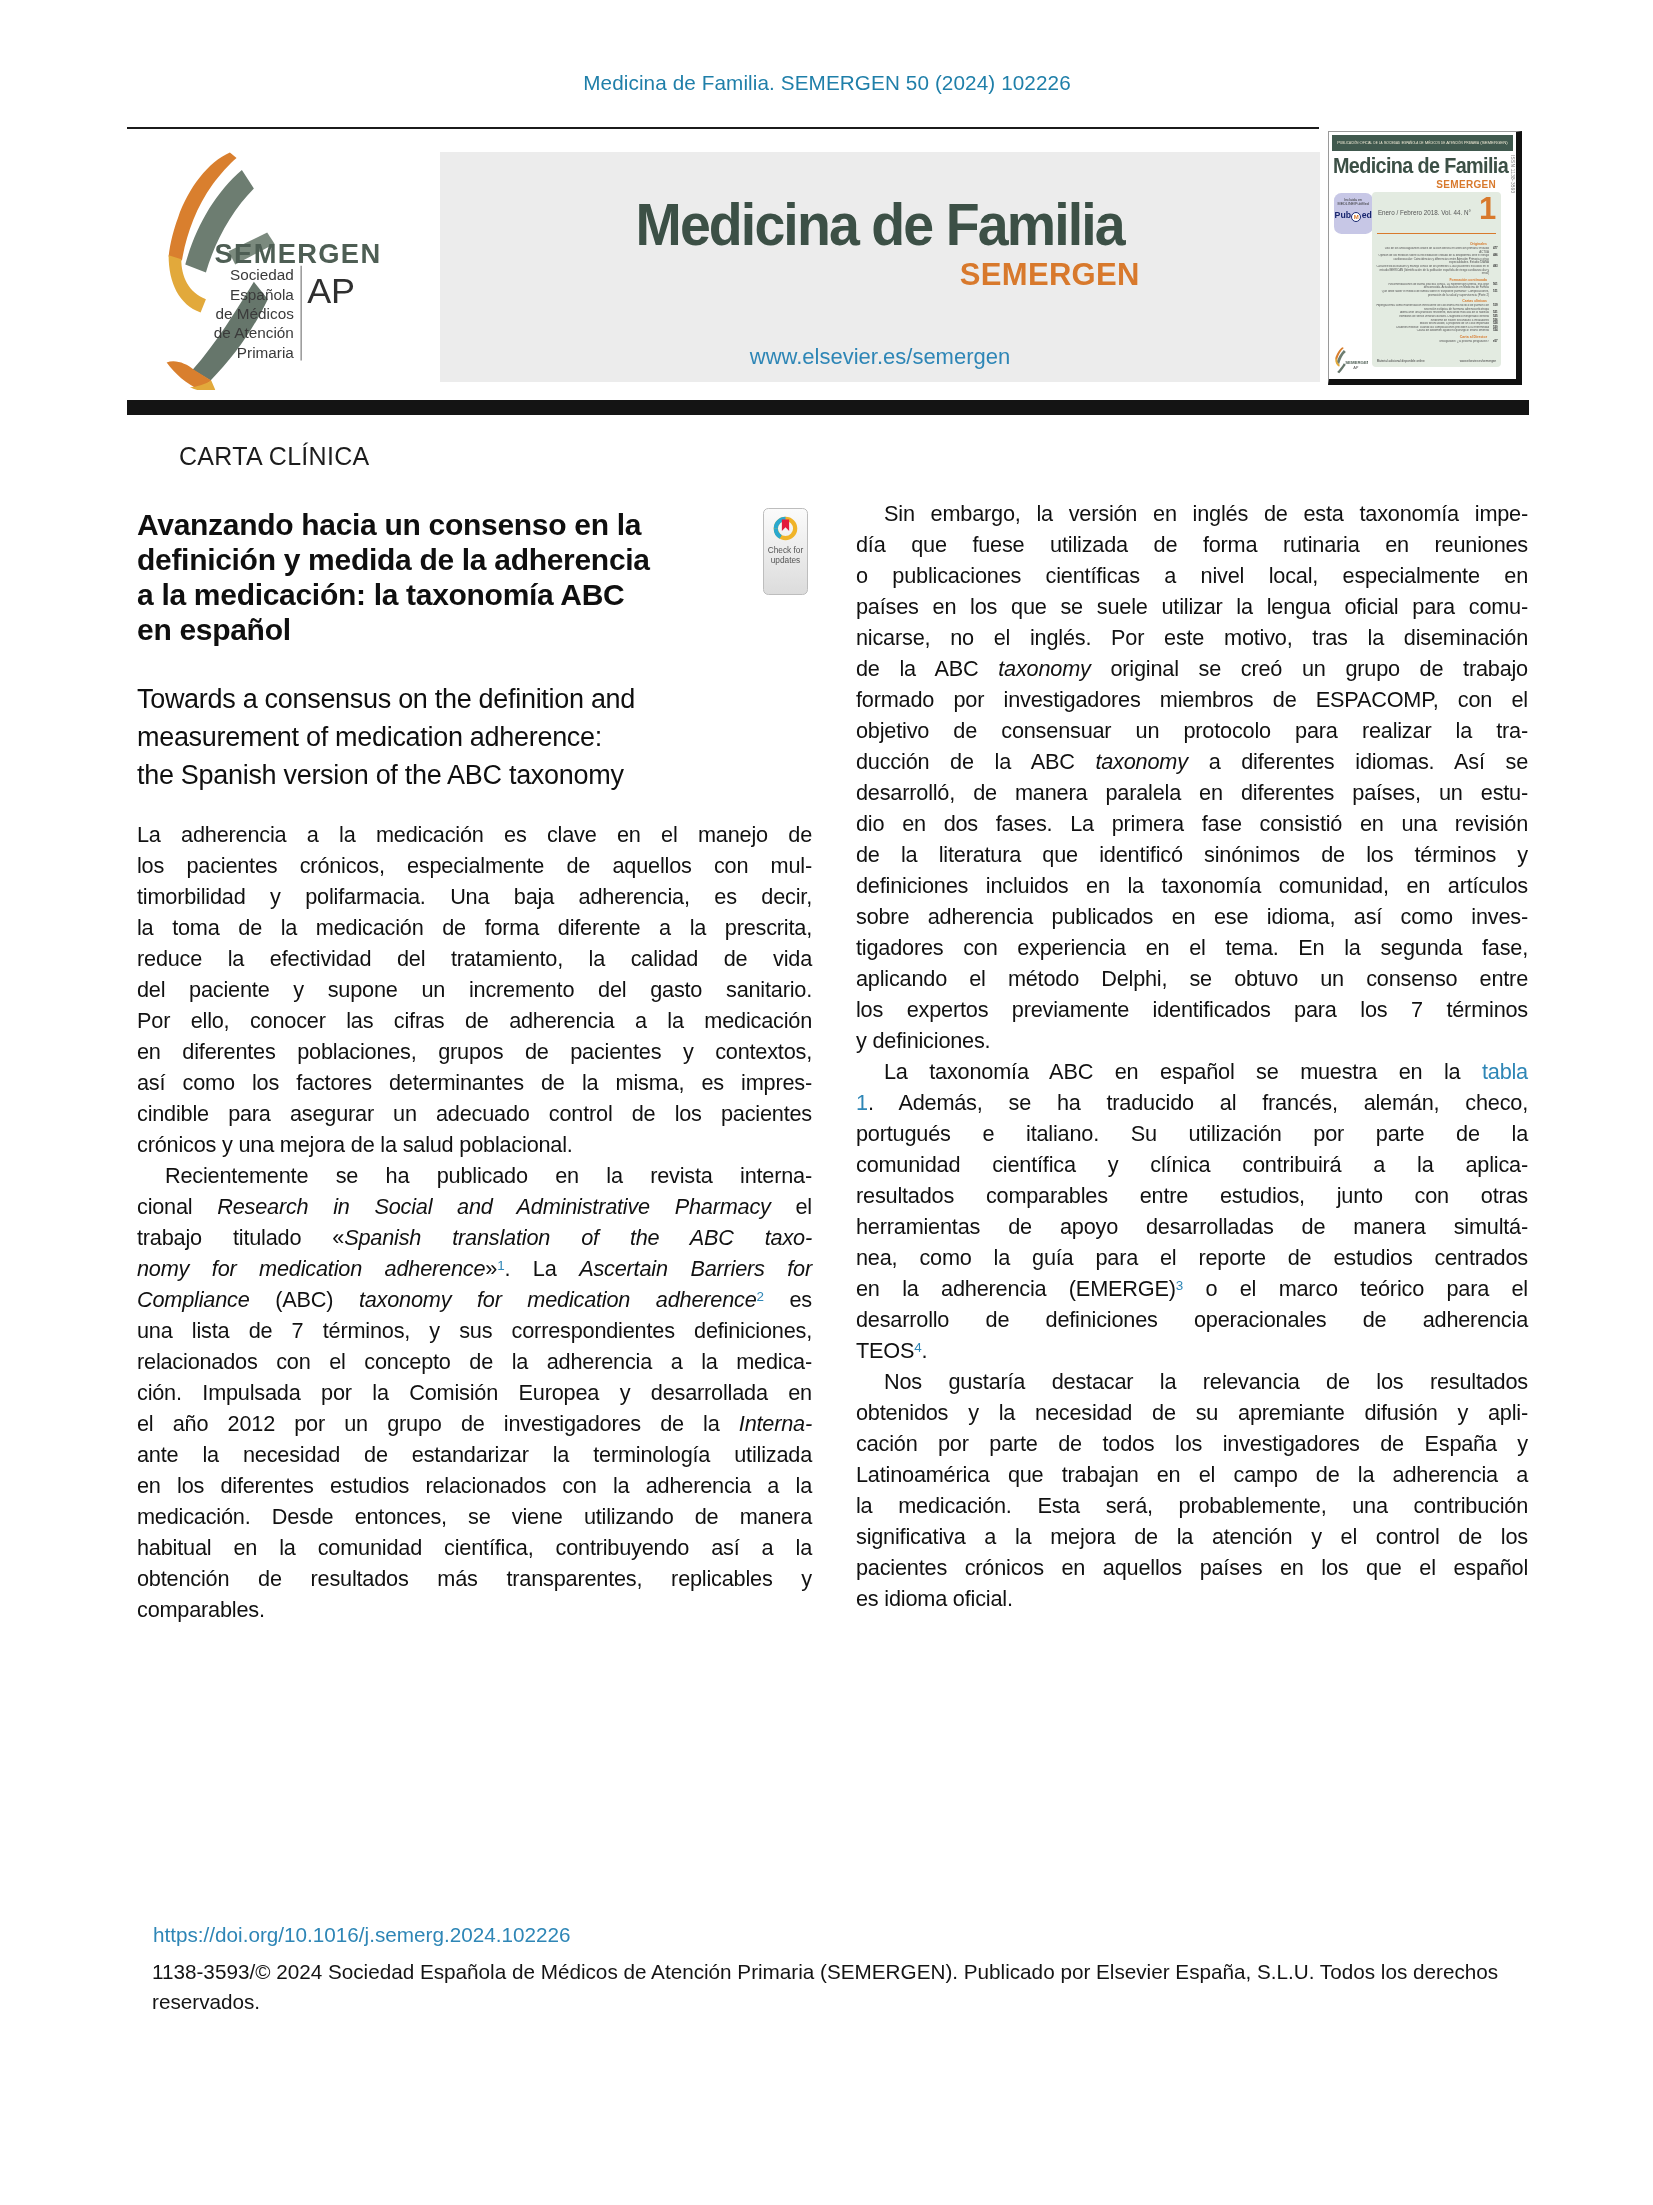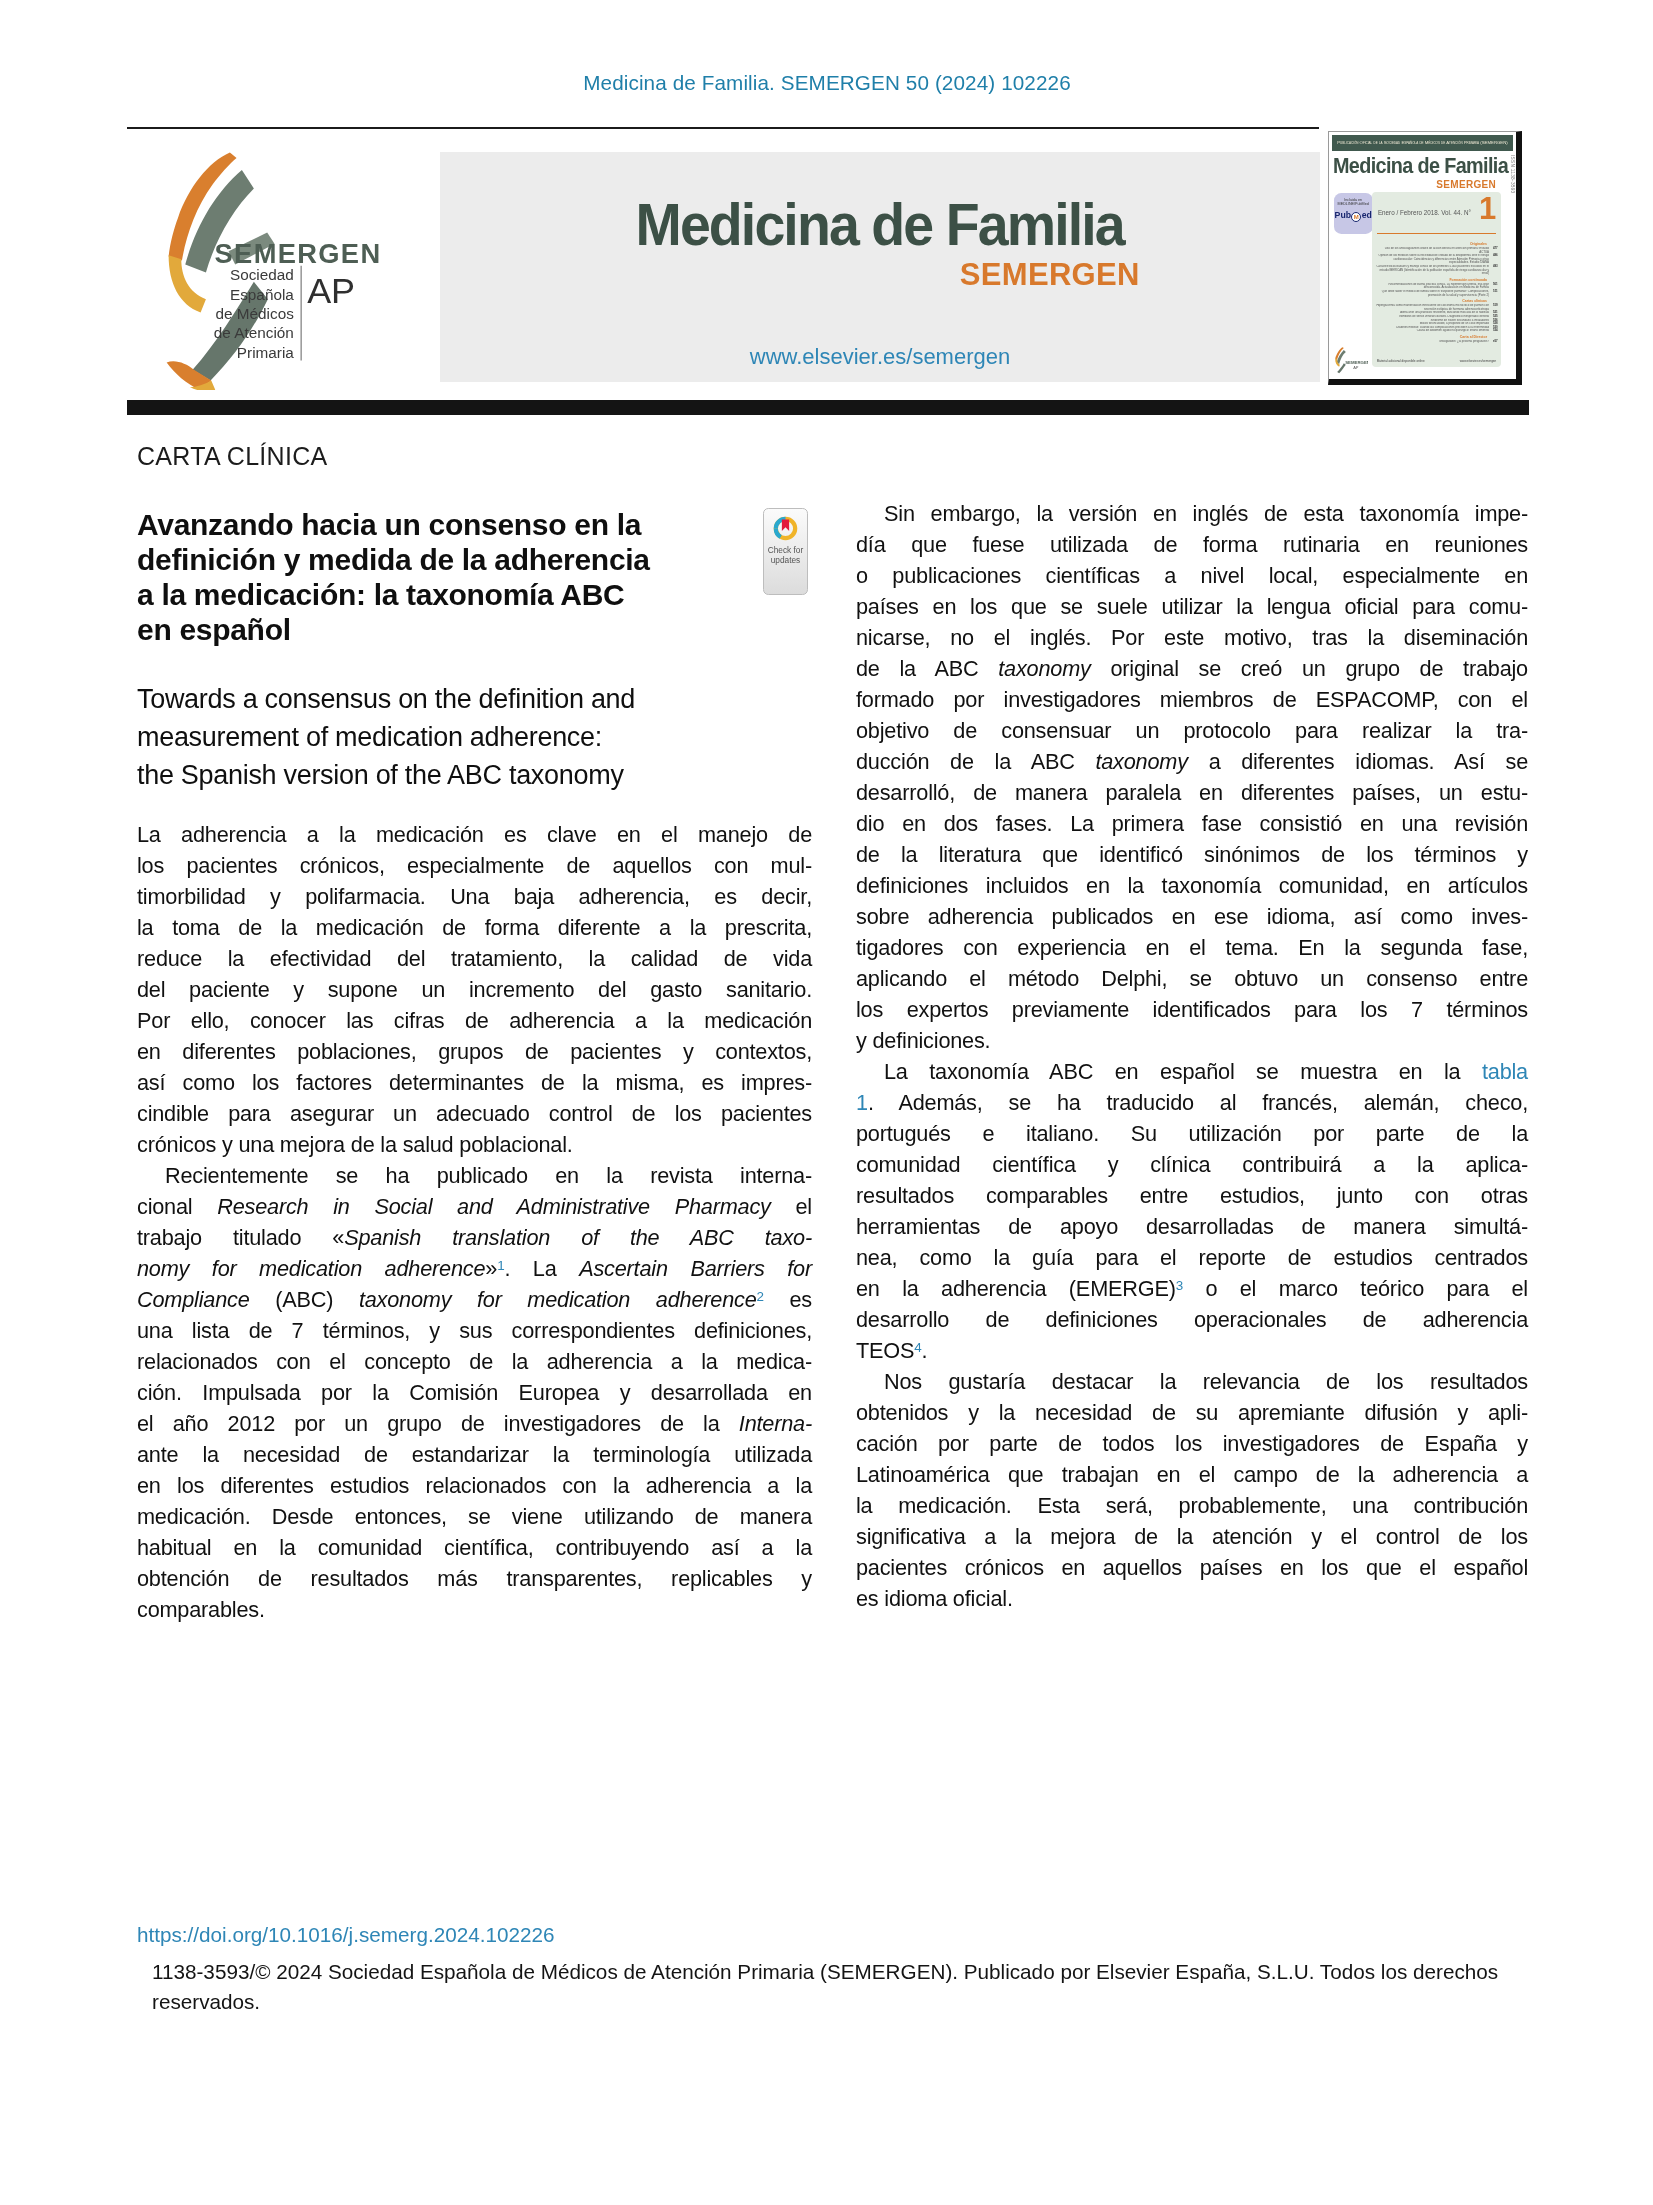--- a/index.html
+++ b/index.html
@@ -66,21 +66,21 @@
   .gb-bl { position:absolute; left:4.7px; bottom:4px; font-size:3.1px; color:#444; }
   .gb-br { position:absolute; right:4.7px; bottom:4px; font-size:3.1px; color:#444; }
   .cover-minilogo { position:absolute; left:4px; bottom:5.3px; }
   .mini-brand { font-size:6.5px; font-weight:bold; fill:#4e5e54; }
   .mini-ap { font-size:6px; fill:#555; }
 
   #title-bar { left:127px; top:400px; width:1402px; height:15.3px; background:#141414; }
 
   
   #col-left-head { left:137px; top:442px; width:675px; }
-  #section-label { font-size:25px; line-height:29px; color:#1c1c1c; letter-spacing:0.3px; }
+  #section-label { font-size:25px; line-height:29px; color:#1c1c1c; letter-spacing:0.3px;margin-left:42px; }
   #article-title { margin-top:36px; }
   #article-title .tline { font-size:30px; font-weight:bold; line-height:35px; color:#0f0f0f;
                           letter-spacing:-0.3px; }
   #article-subtitle { margin-top:33px; }
   #article-subtitle .tline { font-size:27px; font-weight:normal; line-height:38px; color:#0f0f0f;
                              letter-spacing:-0.3px; }
 
   
   #check-badge { left:747px; top:508px; width:43px; height:85px; border-radius:5.3px;
                  background:linear-gradient(#fbfbfb,#dcdcdc); border:0.7px solid #bdbdbd;
@@ -94,21 +94,21 @@
   .bline { font-size:21.7px; line-height:31px; height:31px; letter-spacing:-0.2px;
            text-align:justify; text-align-last:justify; white-space:normal; color:#111;
            overflow:visible; }
   .bline.last { text-align-last:left; }
   .bline.ind { padding-left:28px; }
   .seg-i { font-style:italic; }
   .seg-sup { color:#2e86b6; font-size:0.62em; line-height:1; position:relative; top:-0.45em; }
   .seg-link { color:#2e86b6; }
 
   
-  #doi { left:137px; top:1923px; font-size:20.7px; color:#2e86b6; }
+  #doi { left:153px; top:1923px; font-size:20.7px; color:#2e86b6; }
   #copyright { left:152px; top:1957px; width:1392px; }
   #copyright .tline { font-size:20.7px; line-height:30px; color:#141414; }
 </style>
 </head>
 <body>
 
 <div class="page">
 
   <div class="abs" id="journal-ref">Medicina de Familia. SEMERGEN 50 (2024) 102226</div>
   <div class="abs" id="top-rule"></div>

